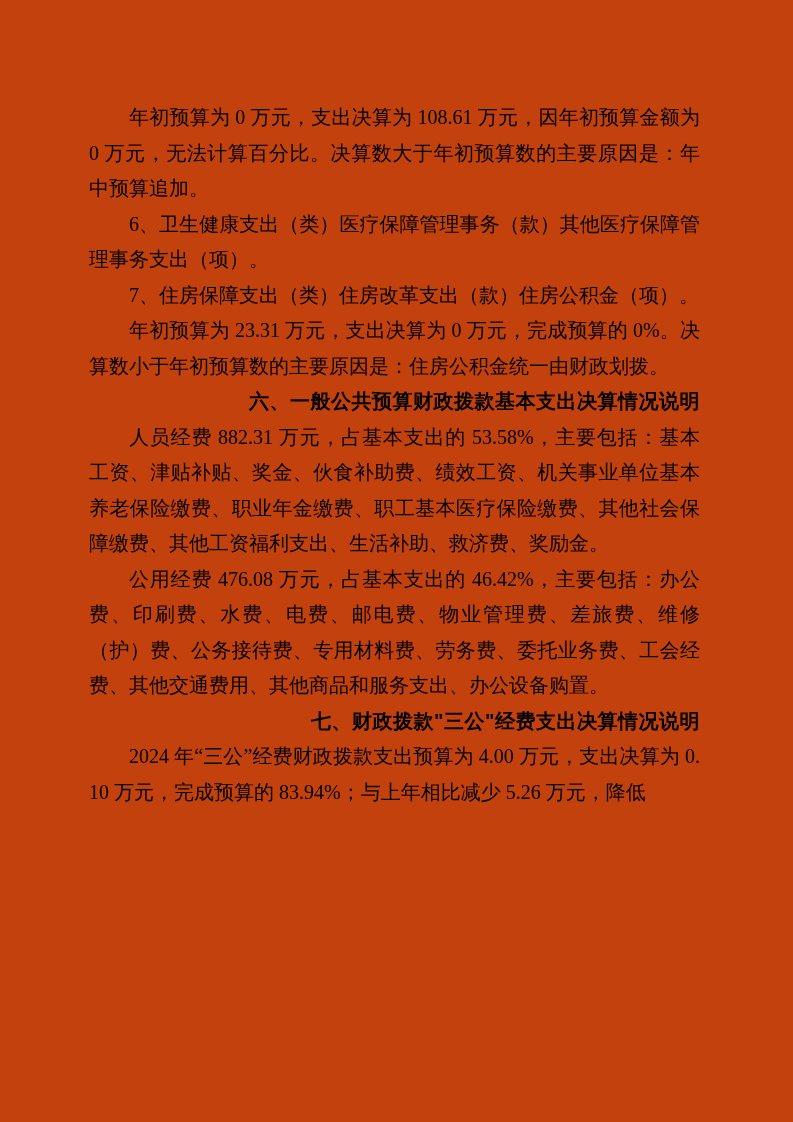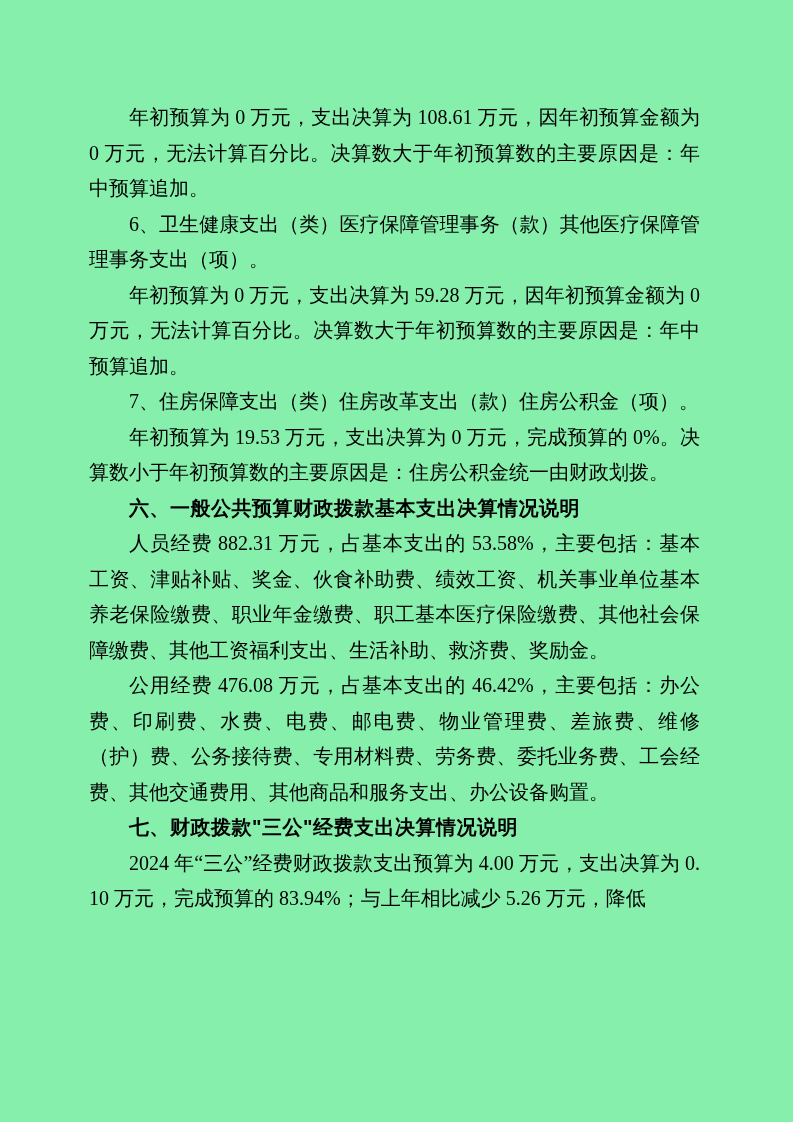--- a/index.html
+++ b/index.html
@@ -5,54 +5,53 @@
   html, body {
     margin: 0;
     padding: 0;
     background: #ffffff;
   }
   .page {
     position: relative;
     width: 793px;
     height: 1122px;
     margin: 0 auto;
-    background: #86efac;
+    background: #c2410c;
     box-sizing: border-box;
     padding: 100px 93px 0 89px;
     overflow: hidden;
   }
   .doc-body {
     font-family: "Liberation Serif", "DejaVu Serif", serif;
     font-size: 20px;
     line-height: 35.5px;
     color: #000000;
   }
   .doc-body p {
     margin: 0;
     padding: 0;
     text-align: justify;
     text-indent: 2em;
     word-break: break-all;
   }
   .doc-body p.heading {
     font-family: "Liberation Sans", "DejaVu Sans", sans-serif;
     font-weight: 700;
-    text-align: left;
+    text-align: right;
     letter-spacing: 0.5px;
   }
 </style>
 </head>
 <body>
 
 <div class="page">
   <div class="doc-body">
     <p>年初预算为 0 万元，支出决算为 108.61 万元，因年初预算金额为 0 万元，无法计算百分比。决算数大于年初预算数的主要原因是：年中预算追加。</p>
     <p>6、卫生健康支出（类）医疗保障管理事务（款）其他医疗保障管理事务支出（项）。</p>
-    <p>年初预算为 0 万元，支出决算为 59.28 万元，因年初预算金额为 0 万元，无法计算百分比。决算数大于年初预算数的主要原因是：年中预算追加。</p>
     <p>7、住房保障支出（类）住房改革支出（款）住房公积金（项）。</p>
-    <p>年初预算为 19.53 万元，支出决算为 0 万元，完成预算的 0%。决算数小于年初预算数的主要原因是：住房公积金统一由财政划拨。</p>
+    <p>年初预算为 23.31 万元，支出决算为 0 万元，完成预算的 0%。决算数小于年初预算数的主要原因是：住房公积金统一由财政划拨。</p>
     <p class="heading">六、一般公共预算财政拨款基本支出决算情况说明</p>
     <p>人员经费 882.31 万元，占基本支出的 53.58%，主要包括：基本工资、津贴补贴、奖金、伙食补助费、绩效工资、机关事业单位基本养老保险缴费、职业年金缴费、职工基本医疗保险缴费、其他社会保障缴费、其他工资福利支出、生活补助、救济费、奖励金。</p>
     <p>公用经费 476.08 万元，占基本支出的 46.42%，主要包括：办公费、印刷费、水费、电费、邮电费、物业管理费、差旅费、维修（护）费、公务接待费、专用材料费、劳务费、委托业务费、工会经费、其他交通费用、其他商品和服务支出、办公设备购置。</p>
     <p class="heading">七、财政拨款"三公"经费支出决算情况说明</p>
     <p>2024 年“三公”经费财政拨款支出预算为 4.00 万元，支出决算为 0.10 万元，完成预算的 83.94%；与上年相比减少 5.26 万元，降低</p>
   </div>
 </div>
 
 </body></html>

